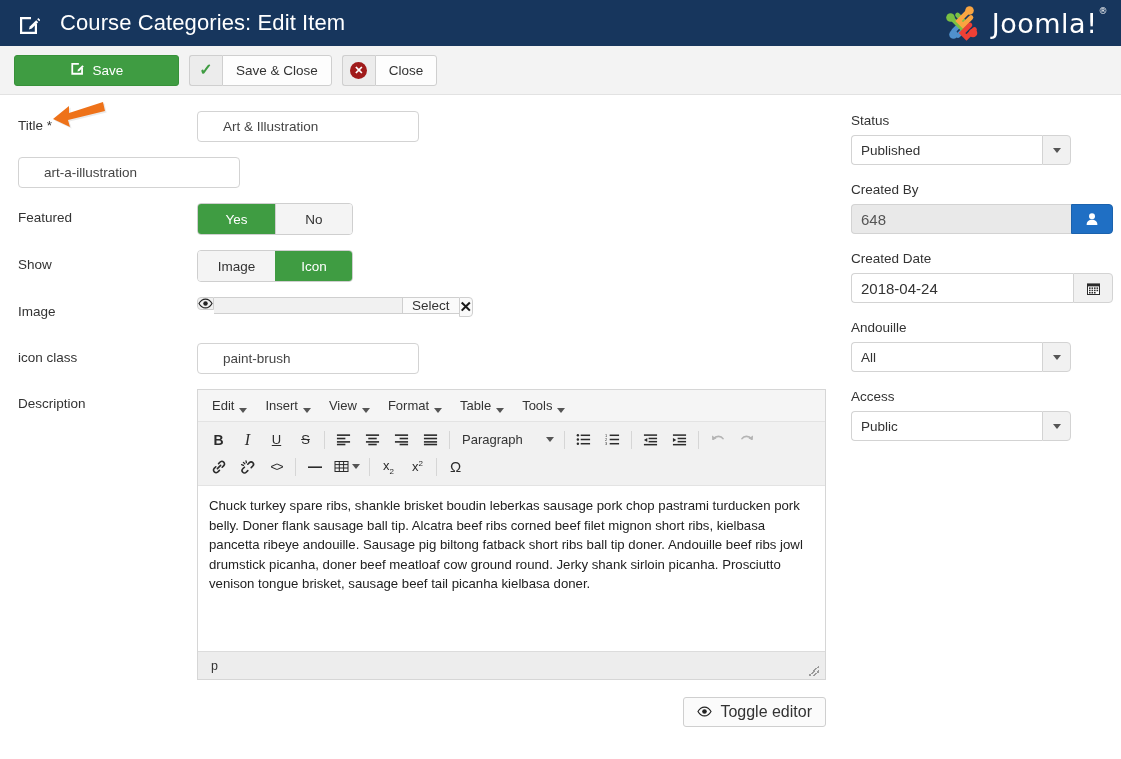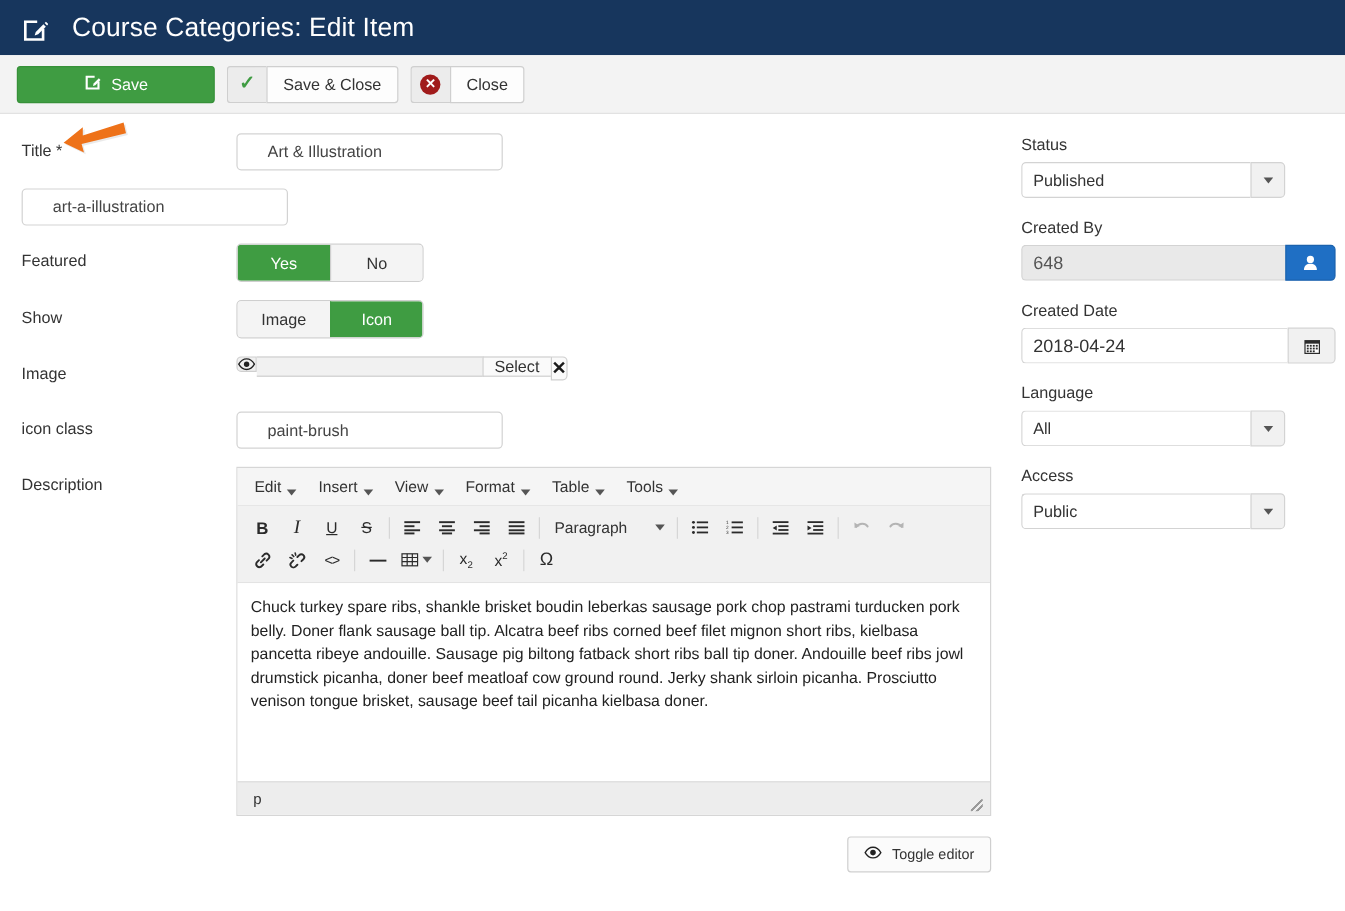--- a/index.html
+++ b/index.html
@@ -394,21 +394,21 @@
   }
   .btn-toggle-editor {
     background: #fbfbfb;
     border: 1px solid #cfcfcf;
     border-radius: 3px;
     height: 30px;
     display: flex;
     align-items: center;
     gap: 8px;
     padding: 0 13px;
-    font-size: 12px;
+    font-size: 16px;
     color: #333333;
     cursor: pointer;
     box-sizing: border-box;
   }
 
   
   .side-group { margin-bottom: 17px; }
   .side-label {
     font-size: 13.5px;
     color: #333333;
@@ -503,20 +503,37 @@
 <div class="header">
   <div class="header-left">
     <span class="edit-doc-icon">
       <svg width="22" height="22" viewBox="0 0 22 22">
         <path d="M2 3 H13 V5.2 H4.2 V17.8 H16.8 V10 H19 V20 H2 Z" fill="#ffffff"></path>
         <path d="M11.8 12.6 L10.9 15.5 L13.8 14.6 L20.2 8.2 L18.2 6.2 Z" fill="#ffffff"></path>
         <path d="M19.2 5.2 L21.2 7.2 L22.3 6.1 L20.3 4.1 Z" fill="#ffffff"></path>
       </svg>
     </span>
     <span class="header-title">Course Categories: Edit Item</span>
+  </div>
+  <div class="joomla-logo">
+    <svg width="44" height="38" viewBox="0 0 44 38">
+      <g stroke-linecap="round" stroke-width="4.6" fill="none">
+        <path d="M13.5 27 L22 18.5 L26.5 23 L18 31.5" stroke="#5091cd"></path>
+        <path d="M17.5 11 L26 19.5 L21.5 24 L13 15.5" stroke="#7ac143"></path>
+        <path d="M26.5 9 L18.5 17 L23 21.5 L31 13.5" stroke="#f9a541"></path>
+        <path d="M30 21 L22 29 L26.5 33.5 L34.5 25.5" stroke="#ee4035"></path>
+      </g>
+      <circle cx="10.5" cy="13.5" r="4.3" fill="#7ac143"></circle>
+      <circle cx="29.5" cy="6.5" r="4.3" fill="#f9a541"></circle>
+      <circle cx="13.5" cy="30.5" r="4.3" fill="#5091cd"></circle>
+      <circle cx="33" cy="29" r="4.3" fill="#ee4035"></circle>
+    </svg>
+    <span class="joomla-word">
+      <span>Joomla!</span><span class="joomla-reg">®</span>
+    </span>
   </div>
 </div>
 
 <div class="toolbar">
   <div class="btn-save">
     <span>
       <svg width="15" height="15" viewBox="0 0 22 22">
         <path d="M2 3 H13 V5.6 H4.6 V17.4 H16.4 V10 H19 V20 H2 Z" fill="#ffffff"></path>
         <path d="M11.8 12.6 L10.9 15.5 L13.8 14.6 L20.2 8.2 L18.2 6.2 Z" fill="#ffffff"></path>
       </svg>
@@ -884,21 +901,21 @@
               <rect x="3" y="11" width="1.6" height="1.5"></rect>
                 <rect x="5.5" y="11" width="1.6" height="1.5"></rect>
               <rect x="8" y="11" width="1.6" height="1.5"></rect>
             </g>
           </svg>
         </div>
       </div>
     </div>
 
     <div class="side-group">
-      <span class="side-label">Language</span>
+      <span class="side-label">Andouille</span>
       <div class="select-wrap">
         <div class="select-face">All</div>
         <div class="select-arrow">
             <i class="caret"></i>
           </div>
       </div>
     </div>
 
     <div class="side-group">
       <span class="side-label">Access</span>

